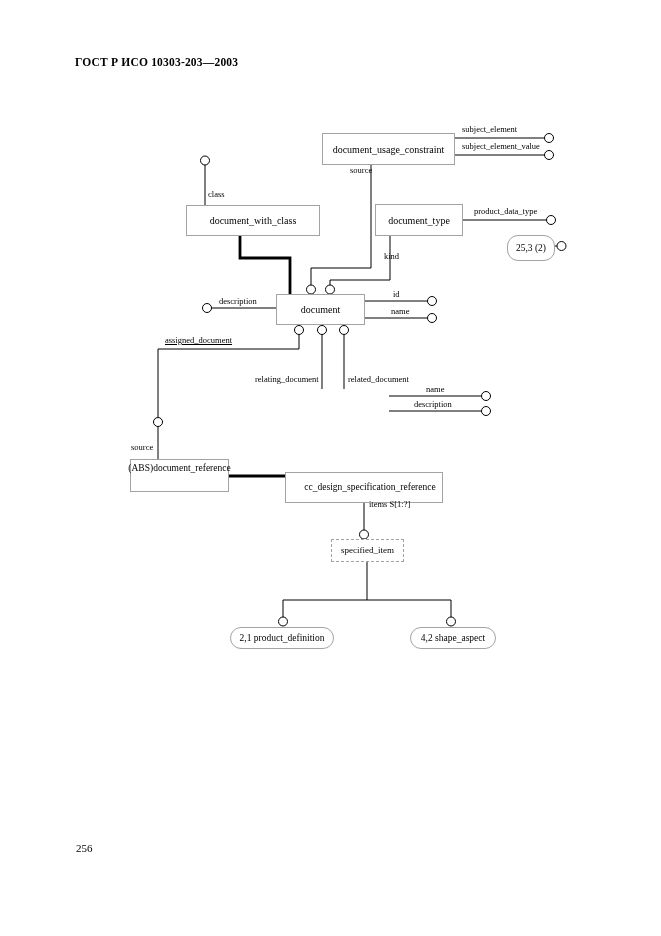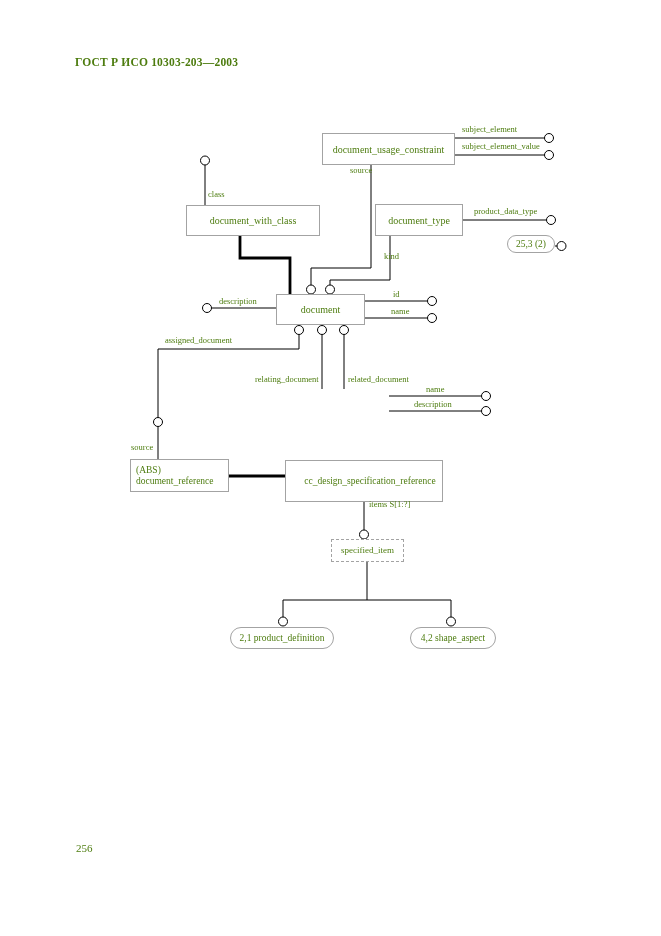--- a/index.html
+++ b/index.html
@@ -1,34 +1,34 @@
 <!DOCTYPE html>
 <html><head>
 <meta charset="utf-8">
 <style>
   html,body { margin:0; padding:0; background:#ffffff; }
   .page {
     position:relative; width:661px; height:936px; background:#ffffff;
-    font-family:"Liberation Serif", serif; color:#4d7c0f; overflow:hidden;
+    font-family:"Liberation Serif", serif; color:#000000; overflow:hidden;
   }
   .hdr { position:absolute; left:75px; top:56px; font-size:11.5px; font-weight:bold; letter-spacing:0.2px; }
   .pagenum { position:absolute; left:76px; top:842px; font-size:11px; }
   .caption { position:absolute; left:30px; right:0; top:668px; text-align:center; font-size:11px; }
   .caption b { font-weight:bold; }
   .wires { position:absolute; left:0; top:0; }
   .box {
     position:absolute; box-sizing:border-box; border:1px solid #a3a3a3; background:#fff;
     display:flex; align-items:center; justify-content:center;
     font-size:10px; text-align:center; line-height:1.1; white-space:nowrap;
   }
   .box.small { font-size:9.5px; }
   .pill { border-radius:11px; font-size:9.5px; }
   .dashed { border-style:dashed; font-size:9px; }
   .absbox {
-    flex-direction:column; align-items:flex-start; justify-content:center;
+    align-items:flex-start; justify-content:center;
     padding:3px 5px; text-align:left; font-size:9.5px;
   }
   .lbl { position:absolute; font-size:8.5px; white-space:nowrap; line-height:1; }
 </style>
 </head>
 <body>
 
 <div class="page">
 
   <div class="hdr">ГОСТ Р ИСО 10303-203—2003</div>
@@ -83,48 +83,48 @@
       <circle cx="451" cy="621.5" r="4.5"></circle>
     </g>
   </svg>
 
   <div class="box" style="left:322px;top:133px;width:133px;height:32px;">document_usage_constraint</div>
 
   <div class="box" style="left:186px;top:205px;width:134px;height:31px;">document_with_class</div>
 
   <div class="box" style="left:375px;top:204px;width:88px;height:32px;">document_type</div>
 
-  <div class="box pill" style="left:507px;top:235px;width:48px;height:18px;">25,3 (2)</div>
+  <div class="box pill" style="left:507px;top:235px;width:48px;height:26px;">25,3 (2)</div>
 
   <div class="box" style="left:276px;top:294px;width:89px;height:31px;">document</div>
 
 
   <div class="box absbox" style="left:130px;top:459px;width:99px;height:33px;">
     <span>(ABS)</span>
     <span>document_reference</span>
   </div>
 
-  <div class="box small" style="left:285px;top:460px;width:158px;height:42px;padding-left:12px;">cc_design_specification_reference</div>
+  <div class="box small" style="left:285px;top:472px;width:158px;height:31px;padding-left:12px;">cc_design_specification_reference</div>
 
   <div class="box dashed" style="left:331px;top:539px;width:73px;height:23px;">specified_item</div>
 
   <div class="box pill" style="left:230px;top:627px;width:104px;height:22px;">2,1 product_definition</div>
 
   <div class="box pill" style="left:410px;top:627px;width:86px;height:22px;">4,2 shape_aspect</div>
 
   <div class="lbl" style="left:462px;top:125px;">subject_element</div>
   <div class="lbl" style="left:462px;top:142px;">subject_element_value</div>
   <div class="lbl" style="left:350px;top:166px;">source</div>
   <div class="lbl" style="left:208px;top:190px;">class</div>
   <div class="lbl" style="left:474px;top:207px;">product_data_type</div>
   <div class="lbl" style="left:373px;top:252px;margin-left:11px;">kind</div>
   <div class="lbl" style="left:219px;top:297px;">description</div>
   <div class="lbl" style="left:393px;top:290px;">id</div>
   <div class="lbl" style="left:391px;top:307px;">name</div>
-  <div class="lbl" style="left:165px;top:336px;">assigned_document</div>
+  <div class="lbl" style="left:165px;top:336px;text-decoration:underline;">assigned_document</div>
   <div class="lbl" style="left:255px;top:375px;">relating_document</div>
   <div class="lbl" style="left:348px;top:375px;">related_document</div>
   <div class="lbl" style="left:426px;top:385px;">name</div>
   <div class="lbl" style="left:414px;top:400px;">description</div>
   <div class="lbl" style="left:131px;top:443px;">source</div>
   <div class="lbl" style="left:369px;top:500px;">items S[1:?]</div>
 
 
   <div class="pagenum">256</div>
 

